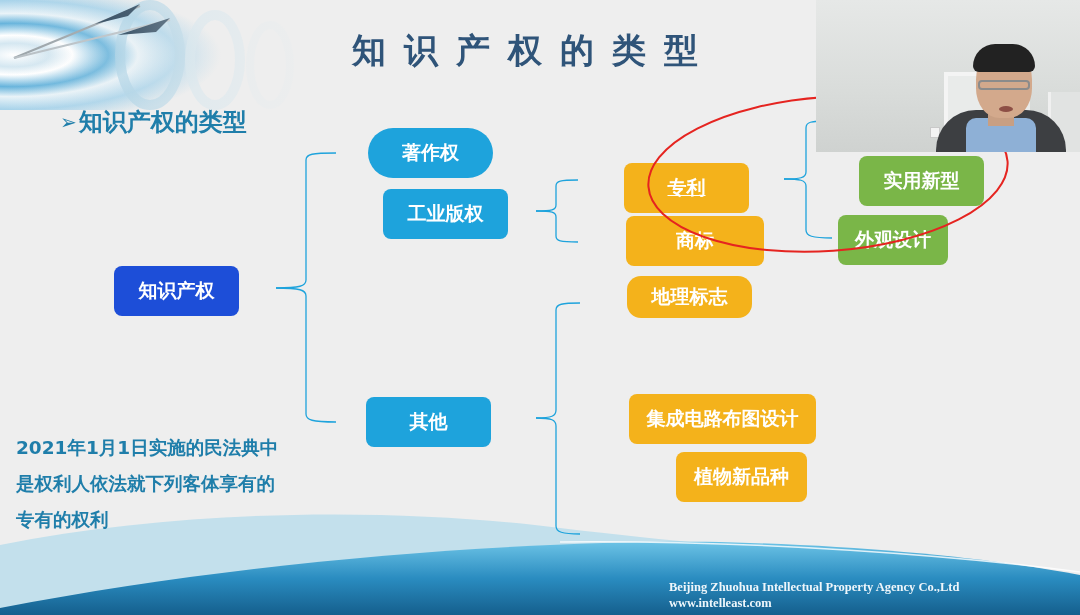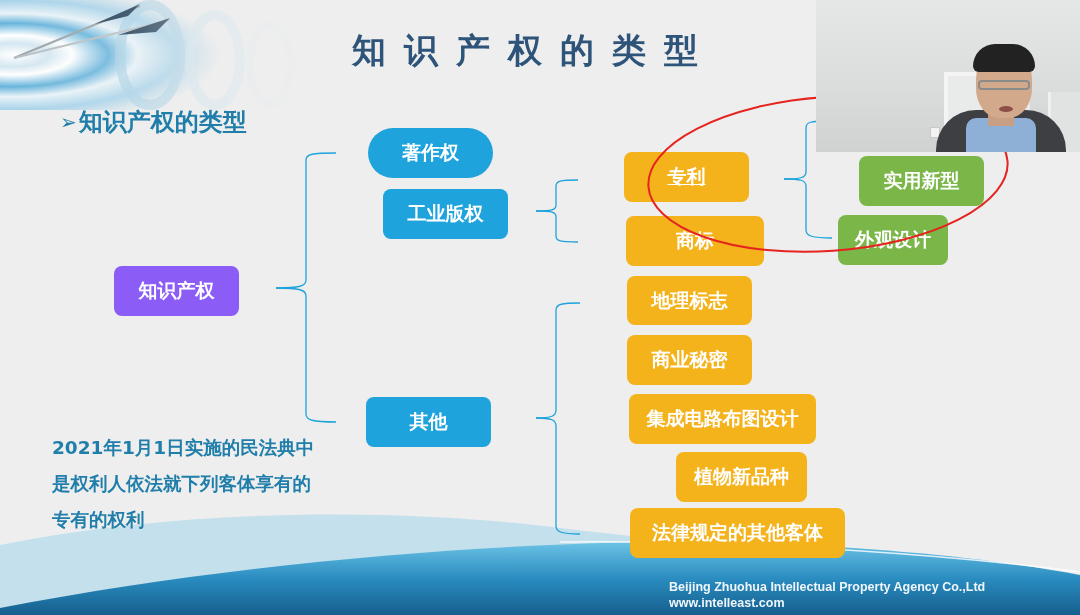--- a/index.html
+++ b/index.html
@@ -15,31 +15,31 @@
   .deco-fade { position: absolute; left: 0; top: 0; width: 330px; height: 110px;
     background: linear-gradient(90deg, rgba(238,238,238,0) 0%, rgba(238,238,238,0.2) 40%, rgba(238,238,238,0.9) 100%); }
 
   .title { position: absolute; left: 352px; top: 28px; font-size: 34px; font-weight: bold; color: #2f5479; letter-spacing: 18px; white-space: nowrap; }
 
   .subtitle { position: absolute; left: 60px; top: 106px; font-size: 24px; font-weight: bold; color: #1f7eaa; white-space: nowrap; display: flex; align-items: center; }
   .subtitle .arrow { font-size: 20px; margin-right: 2px; color: #1f7eaa; }
 
   .node { position: absolute; display: flex; align-items: center; justify-content: center;
     color: #ffffff; font-weight: bold; font-size: 19px; border-radius: 8px; white-space: nowrap; box-sizing: border-box; }
-  .n-root { background: #8b5cf6; }
+  .n-root { background: #1d4ed8; }
   .n-blue { background: #1ea3dc; }
   .n-orange { background: #f4b21b; }
   .n-green { background: #7ab648; }
 
   svg.lines { position: absolute; left: 0; top: 0; width: 1080px; height: 615px; pointer-events: none; }
 
-  .law-text { position: absolute; left: 16px; top: 430px; font-size: 18.5px; font-weight: bold; color: #1f7eaa; line-height: 36px; white-space: nowrap; margin-left: 36px; }
+  .law-text { position: absolute; left: 16px; top: 430px; font-size: 18.5px; font-weight: bold; color: #1f7eaa; line-height: 36px; white-space: nowrap; }
 
   .footer-wave { position: absolute; left: 0; top: 0; width: 1080px; height: 615px; pointer-events: none; }
-  .footer-text { position: absolute; left: 669px; top: 579px; color: #eef6fb; font-size: 12.5px; font-weight: bold; line-height: 16px; font-family: Liberation Sans, sans-serif; white-space: nowrap; }
+  .footer-text { position: absolute; left: 669px; top: 579px; color: #eef6fb; font-size: 12.5px; font-weight: bold; line-height: 16px; font-family: Liberation Serif, serif; white-space: nowrap; }
 
   .webcam { position: absolute; left: 816px; top: 0; width: 264px; height: 152px; overflow: hidden;
     background: linear-gradient(180deg, #e6e8e7 0%, #d9dcda 60%, #cfd2d0 100%); }
   .webcam .door { position: absolute; left: 128px; top: 72px; width: 82px; height: 90px; background: #e9ebea; border-left: 4px solid #f4f4f4; border-top: 4px solid #f4f4f4; }
   .webcam .door2 { position: absolute; left: 232px; top: 92px; width: 40px; height: 70px; background: #e1e3e2; border-left: 3px solid #f0f0f0; }
   .webcam .switch { position: absolute; left: 114px; top: 127px; width: 8px; height: 9px; background: #f3f3f3; border: 1px solid #c9c9c9; }
   .webcam .vest { position: absolute; left: 120px; top: 110px; width: 130px; height: 70px; background: #3d3f42; border-radius: 40px 40px 0 0; }
   .webcam .shirt { position: absolute; left: 150px; top: 118px; width: 70px; height: 50px; background: #8eb0d6; border-radius: 10px 10px 0 0; }
   .webcam .neck { position: absolute; left: 172px; top: 100px; width: 26px; height: 26px; background: #c89f83; }
   .webcam .head { position: absolute; left: 160px; top: 48px; width: 56px; height: 70px; background: #d3a98c; border-radius: 45% 45% 42% 42%; }
@@ -115,31 +115,29 @@
       <path d="M536 418 C 552 418, 556 420, 556 426 L556 526 C 556 532, 562 534, 580 534"></path>
     </g>
   </svg>
 
   <div class="node n-root" style="left:114px;top:266px;width:125px;height:50px;">知识产权</div>
 
   <div class="node n-blue" style="left:368px;top:128px;width:125px;height:50px;border-radius:25px;">著作权</div>
   <div class="node n-blue" style="left:366px;top:189px;width:125px;height:50px;margin-left:17px;">工业版权</div>
   <div class="node n-blue" style="left:366px;top:397px;width:125px;height:50px;">其他</div>
 
-  <div class="node n-orange" style="left:624px;top:152px;width:125px;height:50px;text-decoration:underline;">专利</div>
+  <div class="node n-orange" style="left:624px;top:163px;width:125px;height:50px;text-decoration:underline;">专利</div>
   <div class="node n-orange" style="left:626px;top:216px;width:138px;height:50px;">商标</div>
 
   <div class="node n-green" style="left:859px;top:156px;width:125px;height:50px;font-family:Liberation Mono, monospace;">实用新型</div>
   <div class="node n-green" style="left:838px;top:215px;width:110px;height:50px;">外观设计</div>
 
-  <div class="node n-orange" style="left:627px;top:276px;width:125px;height:49px;">地理标志</div>
-  <div class="node n-orange" style="left:627px;top:335px;width:125px;height:50px;">商业秘密</div>
+  <div class="node n-orange" style="left:627px;top:276px;width:125px;height:42px;border-radius:14px;">地理标志</div>
   <div class="node n-orange" style="left:629px;top:394px;width:187px;height:50px;">集成电路布图设计</div>
   <div class="node n-orange" style="left:629px;top:452px;width:131px;height:50px;margin-left:47px;">植物新品种</div>
-  <div class="node n-orange" style="left:630px;top:508px;width:215px;height:50px;">法律规定的其他客体</div>
 
   <svg class="lines" viewBox="0 0 1080 615">
     <ellipse cx="828" cy="174" rx="180" ry="77" transform="rotate(-4 828 174)" fill="none" stroke="#e52420" stroke-width="2"></ellipse>
   </svg>
 
   <div class="law-text">
     <div>2021年1月1日实施的民法典中</div>
     <div>是权利人依法就下列客体享有的</div>
     <div>专有的权利</div>
   </div>

